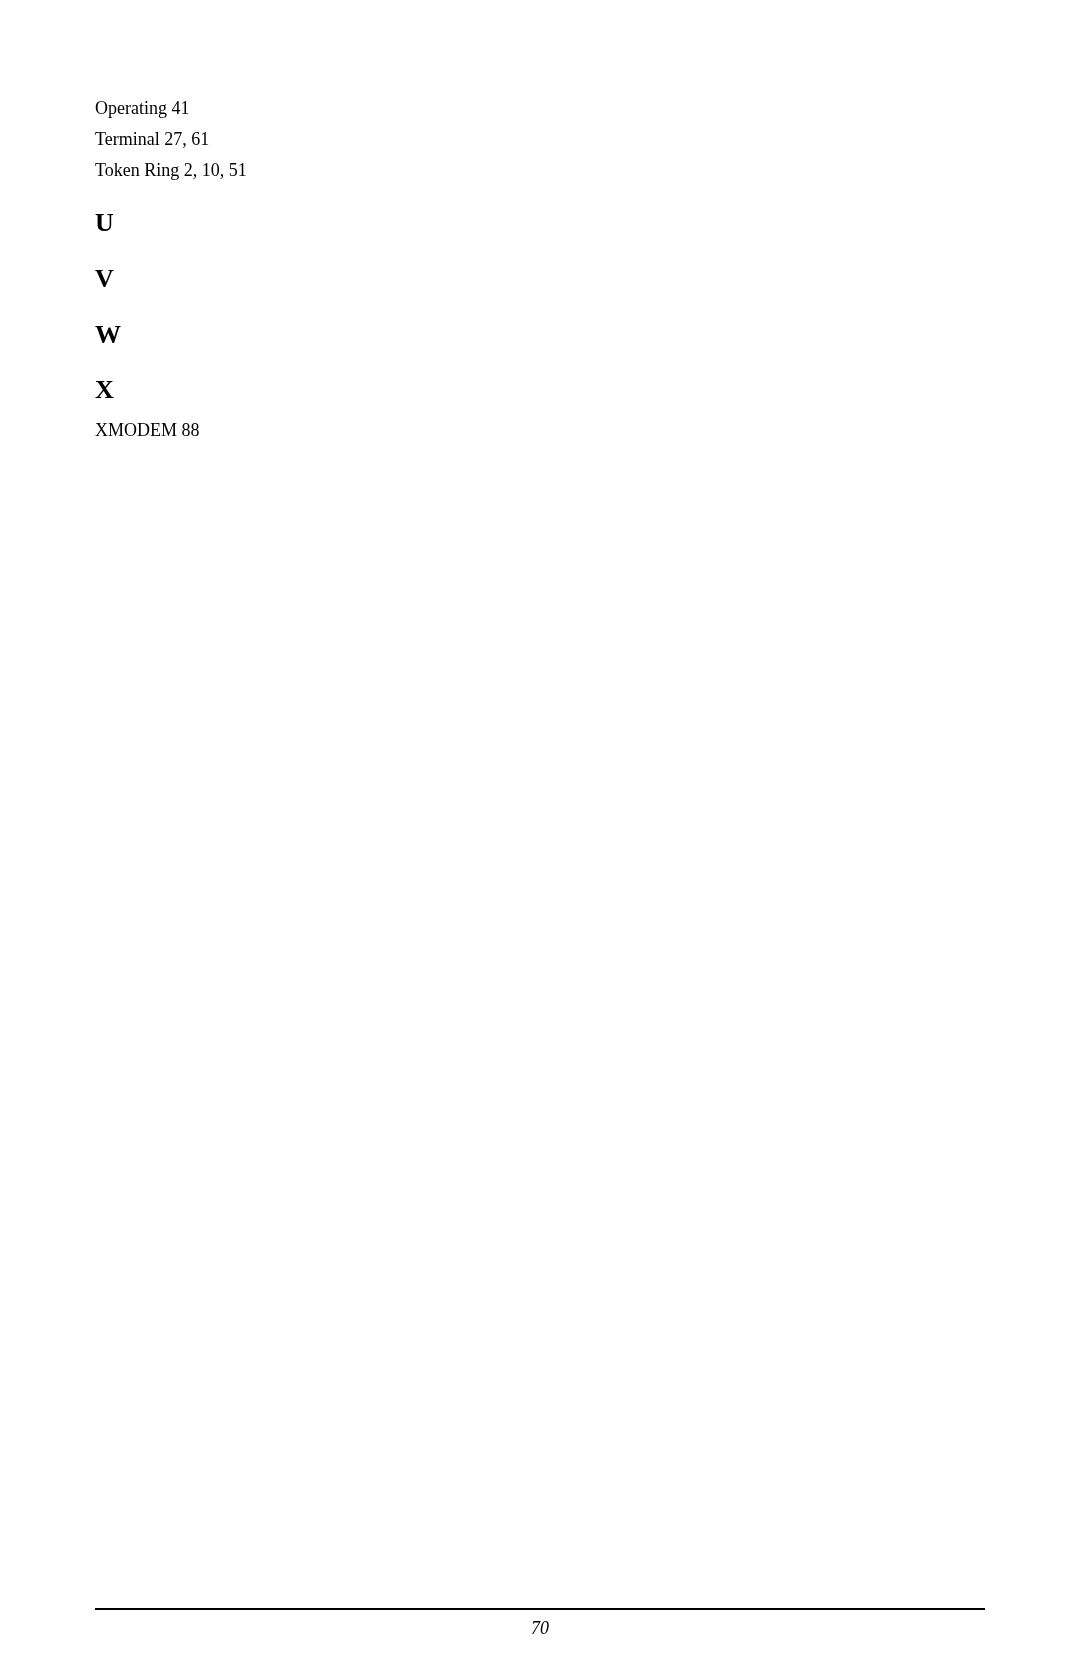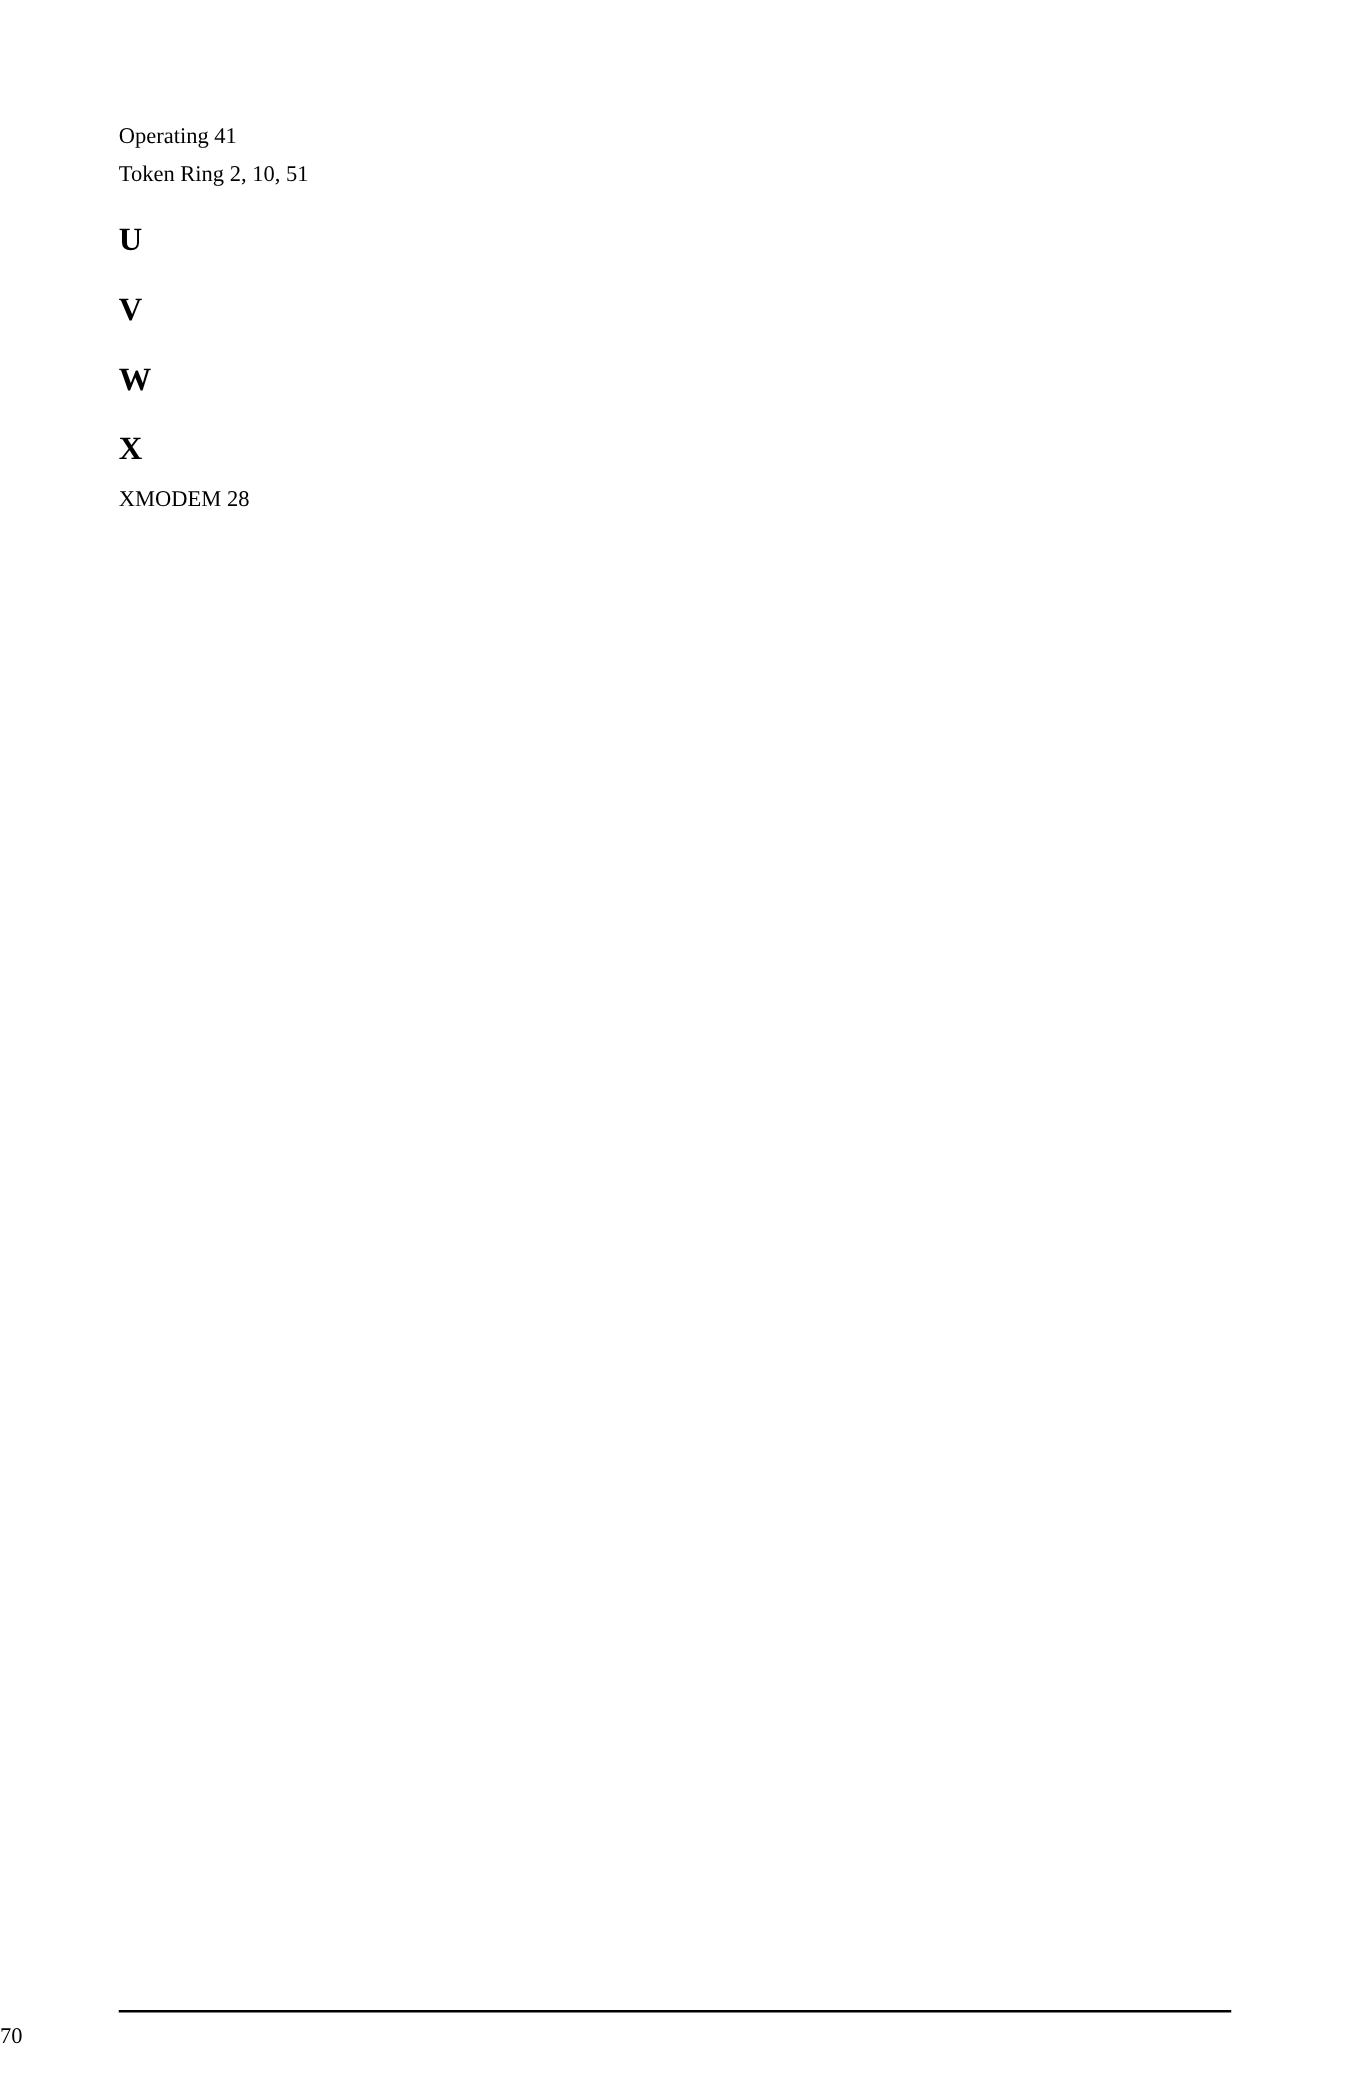--- a/index.html
+++ b/index.html
@@ -46,33 +46,37 @@
       right: 0;
     }
 
     .footer-rule {
       border: none;
       border-top: 2px solid #000000;
       margin: 0 95px;
     }
 
     .footer-page-number {
-      text-align: left;
+      text-align: center;
       margin-top: 8px;
       font-size: 18px;
+      font-style: italic;
     }
   </style>
 </head>
 <body>
 
 <div class="page-content">
 
   <div class="section-block">
     <div class="index-entry indent">
       <span>Operating   41</span>
+    </div>
+    <div class="index-entry">
+      <span>Terminal   27, 61</span>
     </div>
     <div class="index-entry">
       <span>Token Ring   2, 10, 51</span>
     </div>
   </div>
 
   <div class="section-block">
     <div class="section-letter">U</div>
   </div>
 
@@ -80,21 +84,21 @@
     <div class="section-letter">V</div>
   </div>
 
   <div class="section-block">
     <div class="section-letter">W</div>
   </div>
 
   <div class="section-block">
     <div class="section-letter">X</div>
     <div class="index-entry">
-      <span>XMODEM   28</span>
+      <span>XMODEM   88</span>
     </div>
   </div>
 
 </div>
 
 <div class="page-footer">
   <hr class="footer-rule">
   <div class="footer-page-number">70</div>
 </div>
 

